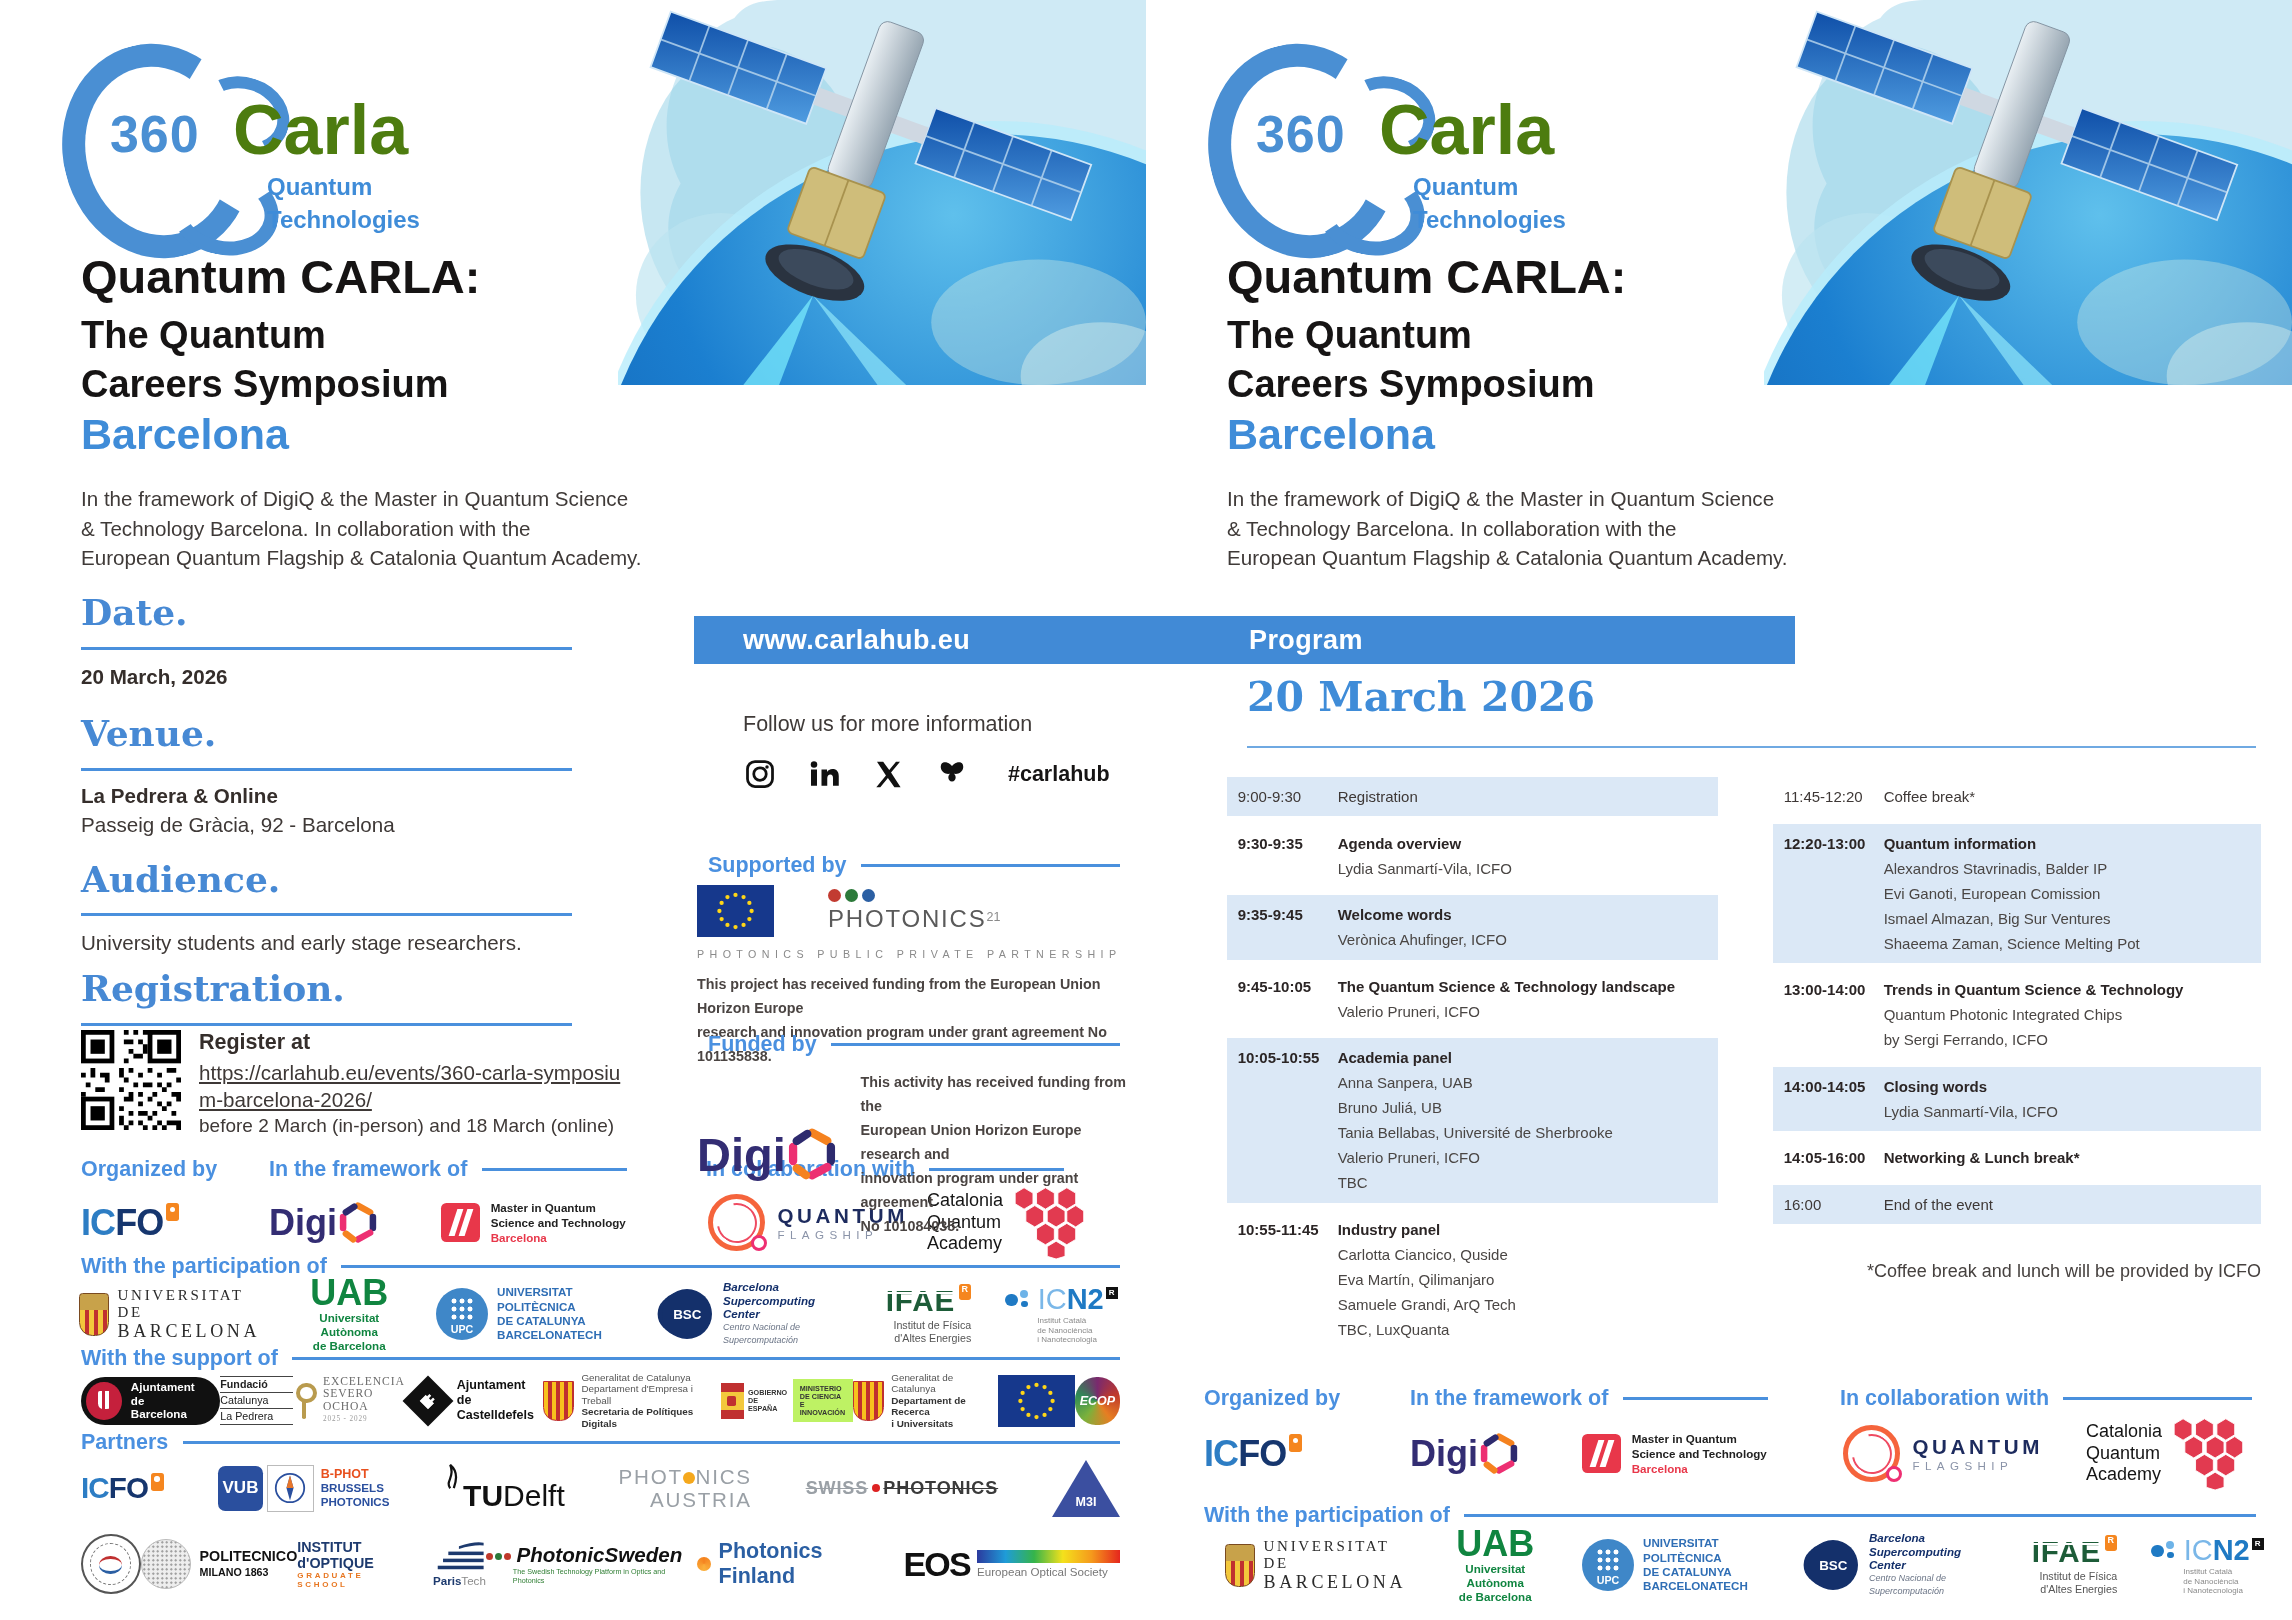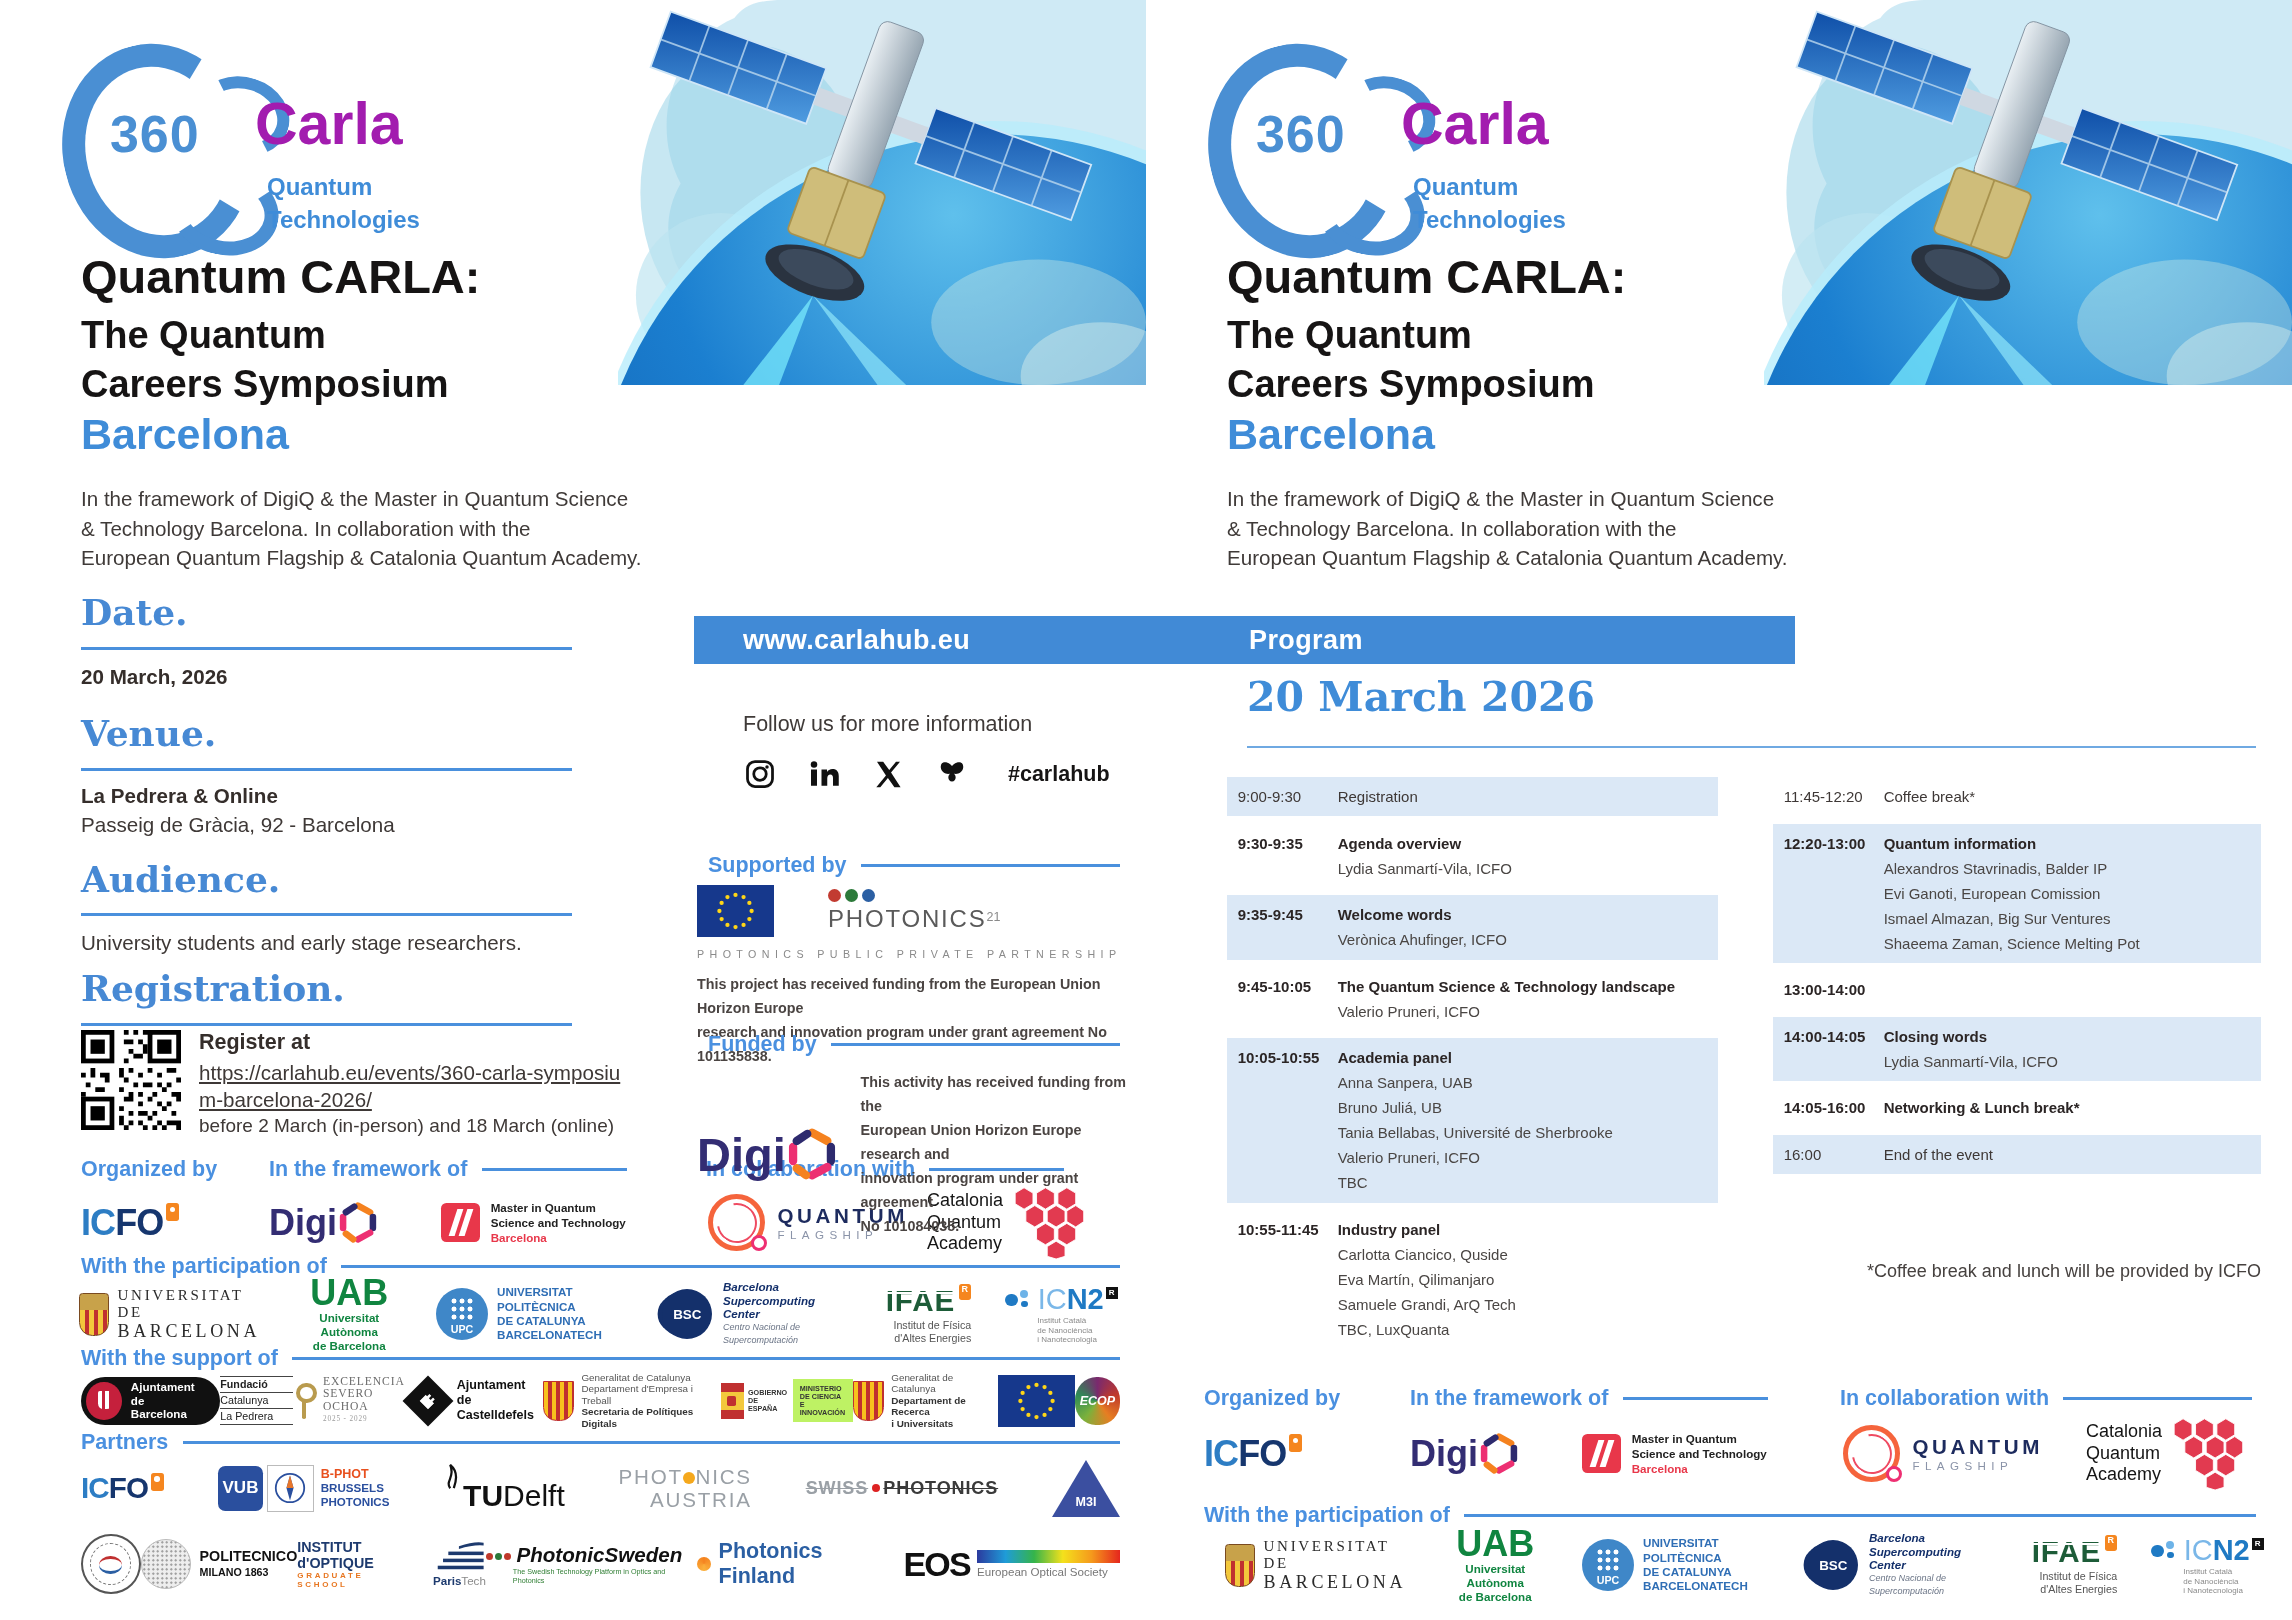--- a/index.html
+++ b/index.html
@@ -11,21 +11,21 @@
   
   .logo-wrap{position:absolute;left:63px;top:34px;width:376px;height:215px;}
   .arc{position:absolute;border-radius:50%;border-style:solid;border-color:#4a8fd3;}
   .arc.big{left:0;top:9px;width:143px;height:170px;border-width:23px;
            border-right-color:transparent;border-top-color:#4a8fd3;transform:rotate(-14deg);}
   .arc.small-top{left:133px;top:43px;width:70px;height:54px;border-width:12.5px;
            border-left-color:transparent;border-bottom-color:transparent;transform:rotate(18deg);}
   .arc.small-bot{left:107px;top:134px;width:81px;height:59px;border-width:14.3px;
            border-left-color:transparent;border-top-color:transparent;transform:rotate(12deg);}
   .logo-360{position:absolute;left:47px;top:70px;font-size:52px;font-weight:800;color:#4a8fd3;letter-spacing:0.9px;}
-  .logo-carla{position:absolute;left:192px;top:56px;font-size:59px;font-weight:800;color:#a21caf;letter-spacing:0;}
+  .logo-carla{position:absolute;left:170px;top:56px;font-size:70px;font-weight:800;color:#4d7c0f;letter-spacing:0;}
   .logo-tag{position:absolute;left:204px;top:136px;font-size:24px;font-weight:800;color:#3f8cd8;line-height:33px;}
 
   .sat{position:absolute;left:618px;top:0;width:528px;height:385px;}
 
   .title-block{position:absolute;left:81px;top:253px;line-height:1;}
   .t1{font-size:47px;font-weight:800;color:#161414;}
   .t2{font-size:38px;font-weight:800;color:#161414;margin-top:16px;}
   .t3{font-size:38px;font-weight:800;color:#161414;margin-top:10.7px;}
   .tcity{font-size:43px;font-weight:800;color:#3f8cd8;margin-top:10.7px;}
   .intro{position:absolute;left:81px;top:484px;width:591px;font-size:20.6px;line-height:29.6px;color:#3f3a38;}
@@ -889,20 +889,25 @@
       <div class="pb">
         <div class="ph">Quantum information</div>
         <div class="pp">Alexandros Stavrinadis, Balder IP</div>
         <div class="pp">Evi Ganoti, European Comission</div>
         <div class="pp">Ismael Almazan, Big Sur Ventures</div>
         <div class="pp">Shaeema Zaman, Science Melting Pot</div>
       </div>
     </div>
     <div class="pi">
       <div class="pt">13:00-14:00</div>
+      <div class="pb">
+        <div class="ph">Trends in Quantum Science &amp; Technology</div>
+        <div class="pp">Quantum Photonic Integrated Chips</div>
+        <div class="pp">by Sergi Ferrando, ICFO</div>
+      </div>
     </div>
     <div class="pi shade">
       <div class="pt">14:00-14:05</div>
       <div class="pb">
         <div class="ph">Closing words</div>
         <div class="pp">Lydia Sanmartí-Vila, ICFO</div>
       </div>
     </div>
     <div class="pi">
       <div class="pt">14:05-16:00</div>

